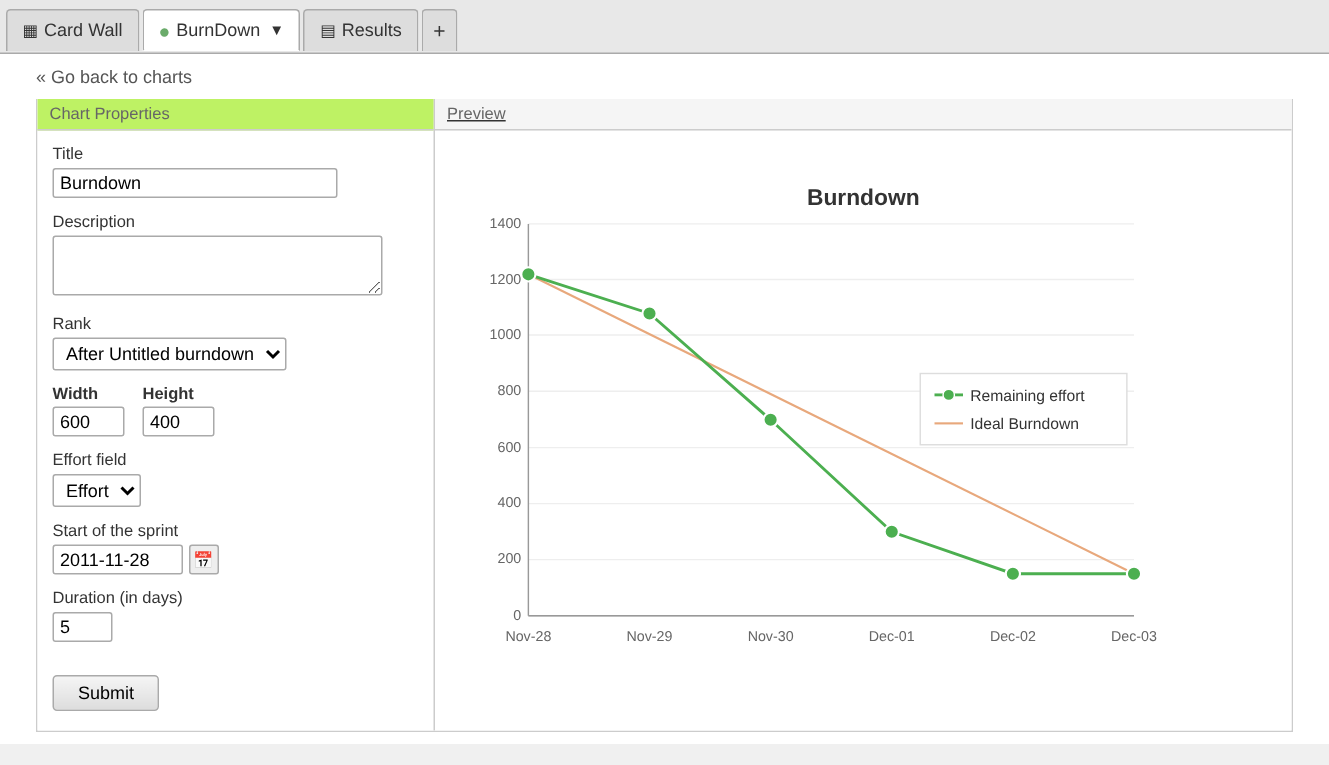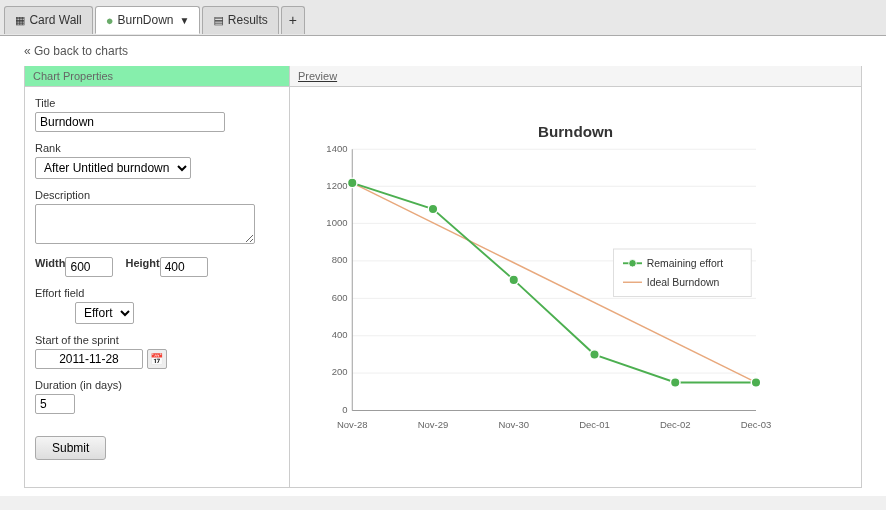--- a/index.html
+++ b/index.html
@@ -80,21 +80,21 @@
     .left-panel {
       width: 265px;
       min-width: 265px;
       border-right: 1px solid #ccc;
       padding: 10px;
       background: #fff;
     }
     .panel-header {
       font-size: 11px;
       color: #666;
-      background: #86efac;
+      background: #bef264;
       border-bottom: 1px solid #ccc;
       padding: 4px 8px;
       margin: -10px -10px 10px -10px;
     }
     .right-panel {
       flex: 1;
       padding: 10px;
       background: #fff;
       text-decoration: underline;
     }
@@ -140,29 +140,28 @@
       font-size: 12px;
       background: #fff;
     }
 
     .title-input { width: 190px; }
     .width-height-row {
       display: flex;
       gap: 12px;
       align-items: flex-end;
     }
-    .wh-group { display: flex; flex-direction: row; }
+    .wh-group { display: flex; flex-direction: column; }
     .wh-label { font-size: 11px; font-weight: bold; margin-bottom: 2px; }
     .wh-input { width: 48px; }
 
     .effort-row {
       display: flex;
       align-items: flex-end;
       gap: 6px;
-      margin-left: 40px;
     }
 
     .date-row {
       display: flex;
       align-items: center;
       gap: 4px;
     }
     .cal-icon {
       width: 20px;
       height: 20px;
@@ -231,28 +230,28 @@
       <div class="panel-header">Chart Properties</div>
 
       
       <div class="form-group">
         <label class="form-label">Title</label>
         <input type="text" class="title-input" value="Burndown" style="">
       </div>
 
       
       <div class="form-group">
+        <label class="form-label">Description</label>
+        <textarea style=""></textarea>
+      </div>
+
+      
+      <div class="form-group">
         <label class="form-label">Rank</label>
         <select><option>After Untitled burndown</option></select>
-      </div>
-
-      
-      <div class="form-group">
-        <label class="form-label">Description</label>
-        <textarea style=""></textarea>
       </div>
 
       
       <div class="form-group">
         <div class="width-height-row">
           <div class="wh-group">
             <span class="wh-label">Width</span>
             <input type="text" class="wh-input" value="600" style="">
           </div>
           <div class="wh-group">
@@ -267,21 +266,21 @@
         <label class="form-label">Effort field</label>
         <div class="effort-row">
           <select><option>Effort</option></select>
         </div>
       </div>
 
       
       <div class="form-group">
         <label class="form-label">Start of the sprint</label>
         <div class="date-row">
-          <input type="text" style="width: 108px; text-align: center;" value="2011-11-28">
+          <input type="text" style="width: 87px;" value="2011-11-28">
           <span class="cal-icon">📅</span>
         </div>
       </div>
 
       
       <div class="form-group">
         <label class="form-label">Duration (in days)</label>
         <input type="text" class="duration-input" value="5" style="">
       </div>
 

